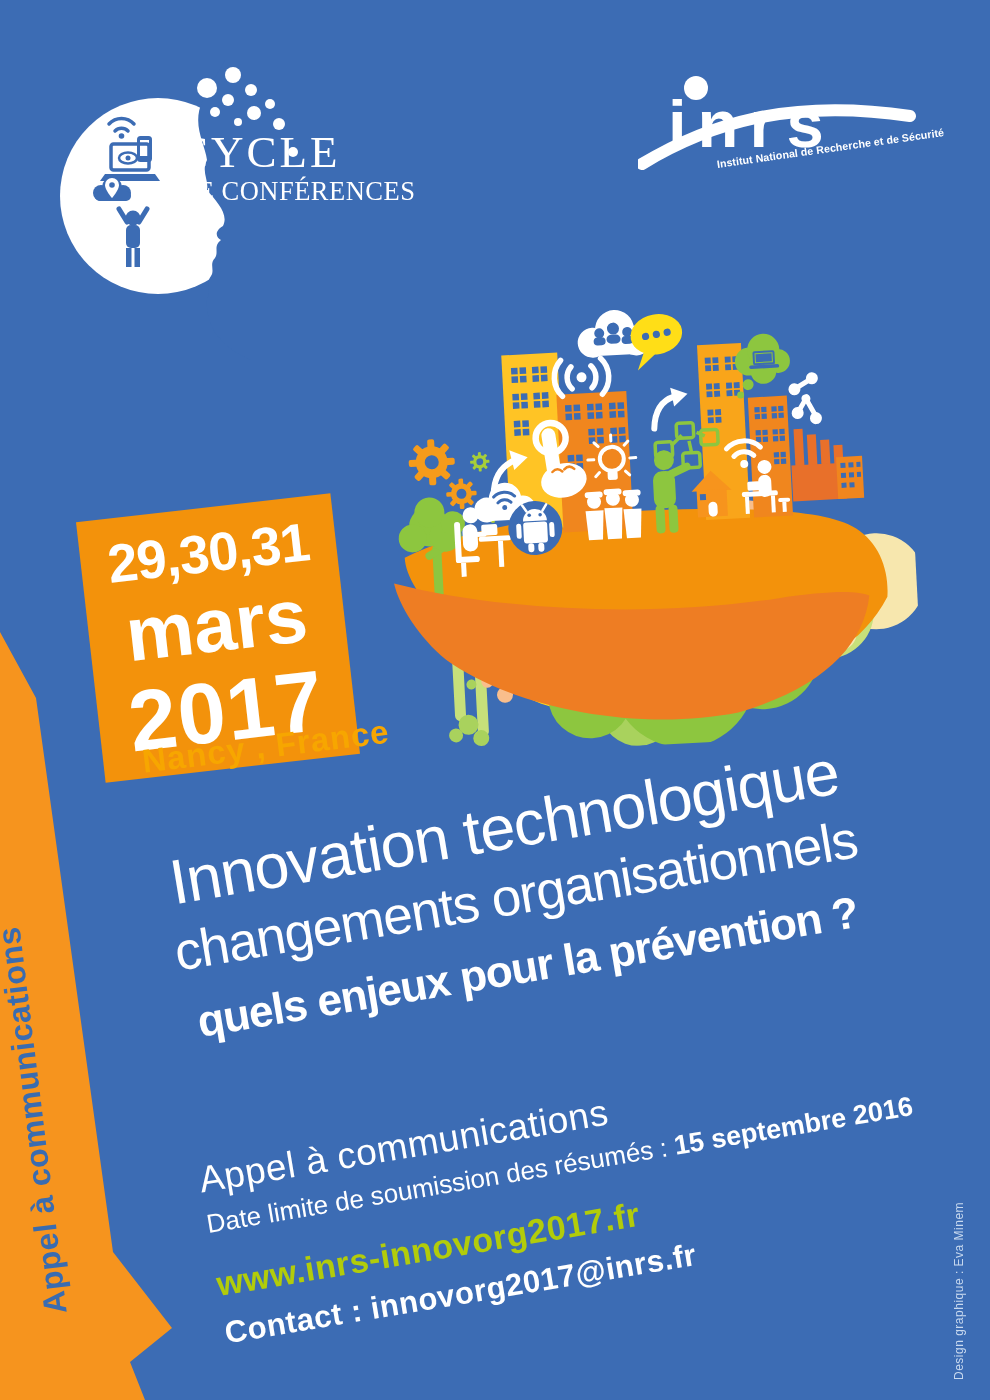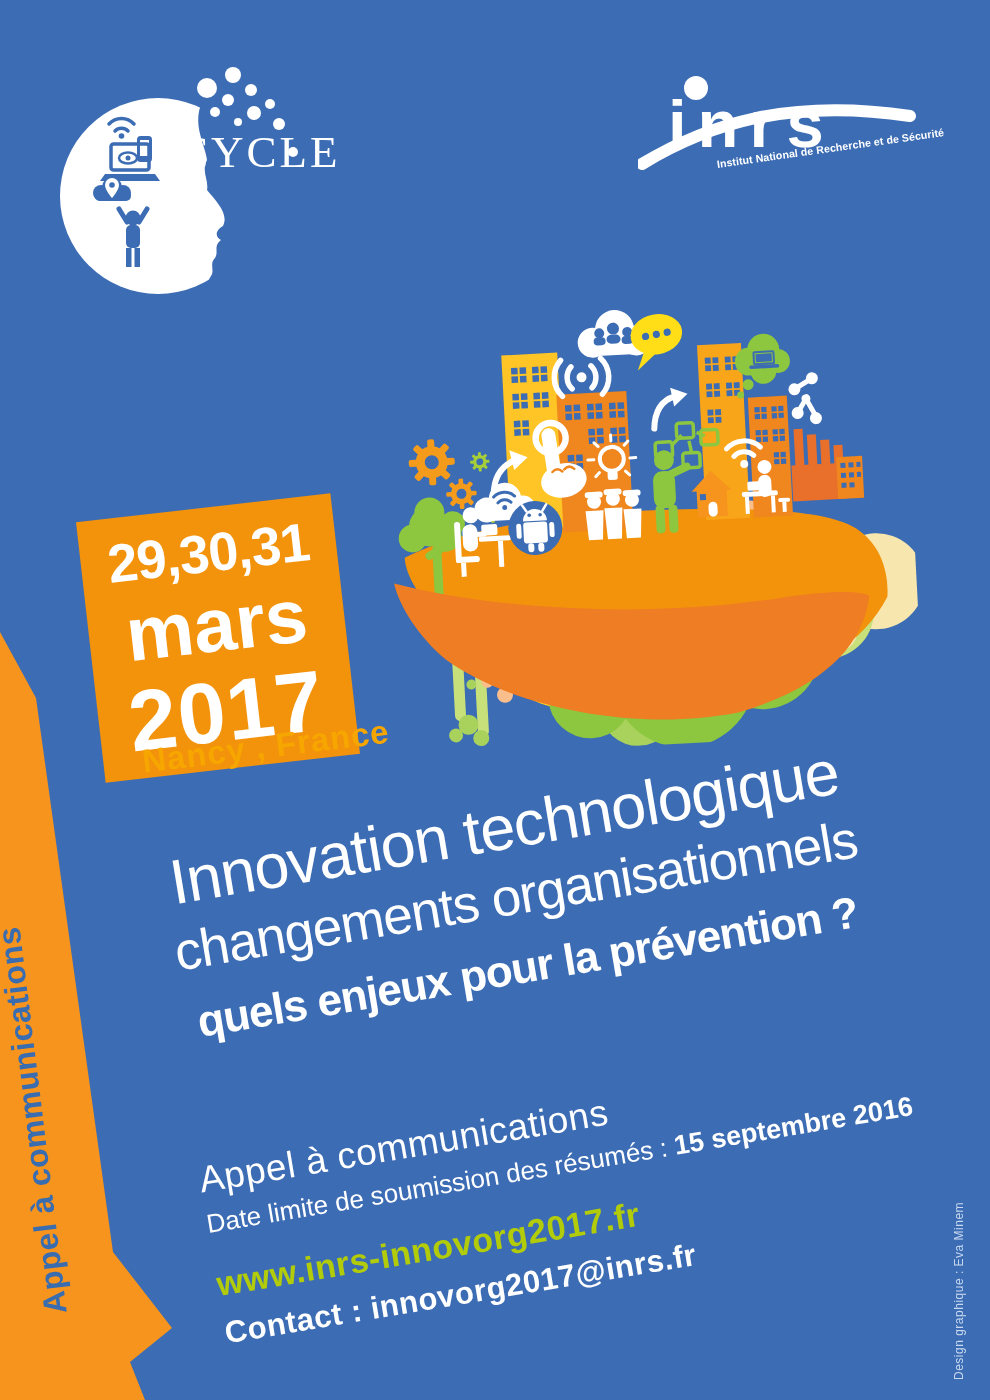--- a/index.html
+++ b/index.html
@@ -450,20 +450,21 @@
           <path d="M92,149 L84,162"></path>
       </g>
       <rect x="71" y="165" width="14" height="23" rx="5" fill="#3C6CB4"></rect>
       <rect x="71" y="188" width="5.5" height="19" fill="#3C6CB4"></rect>
       <rect x="79.5" y="188" width="5.5" height="19" fill="#3C6CB4"></rect>
     </g>
   </svg>
 
   <div class="abs cycle-text">
     <span class="l1">CYCLE</span>
+    <span class="l2">DE CONFÉRENCES</span>
   </div>
 
   <div class="abs inrs">
     <svg width="290" height="130" viewBox="0 0 290 130" style="position:absolute;left:0;top:0;">
       <path d="M4,92 C70,52 150,26 272,44" stroke="#fff" stroke-width="12" fill="none" stroke-linecap="round"></path>
       <circle cx="58" cy="16" r="12" fill="#fff"></circle>
     </svg>
     <span class="wordmark">inrs</span>
     <div class="tagline">Institut National de Recherche et de Sécurité</div>
   </div>

